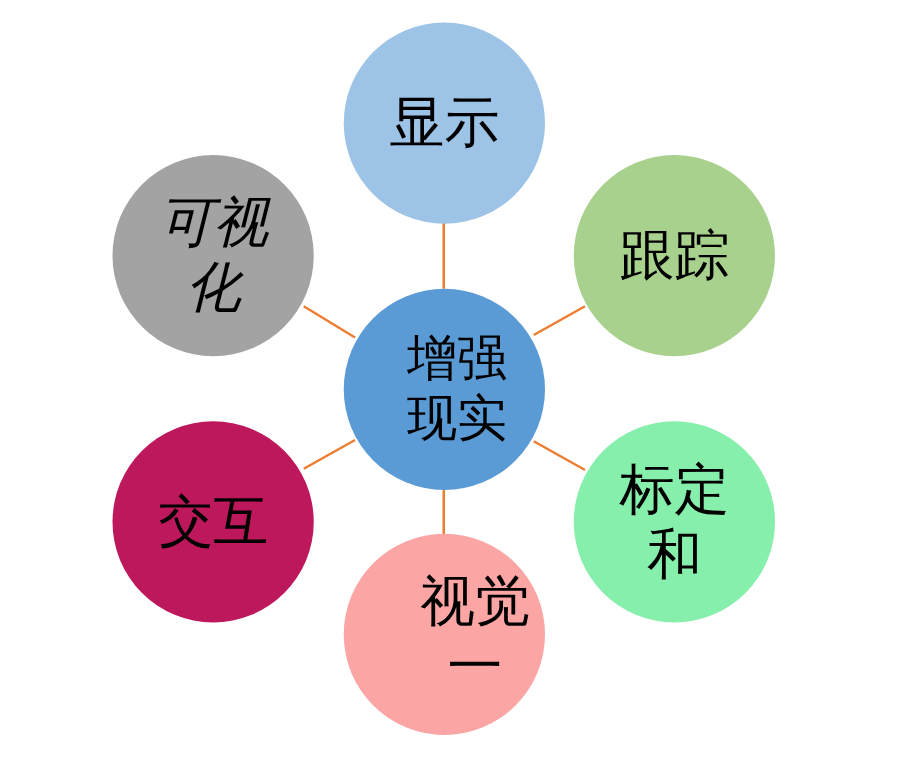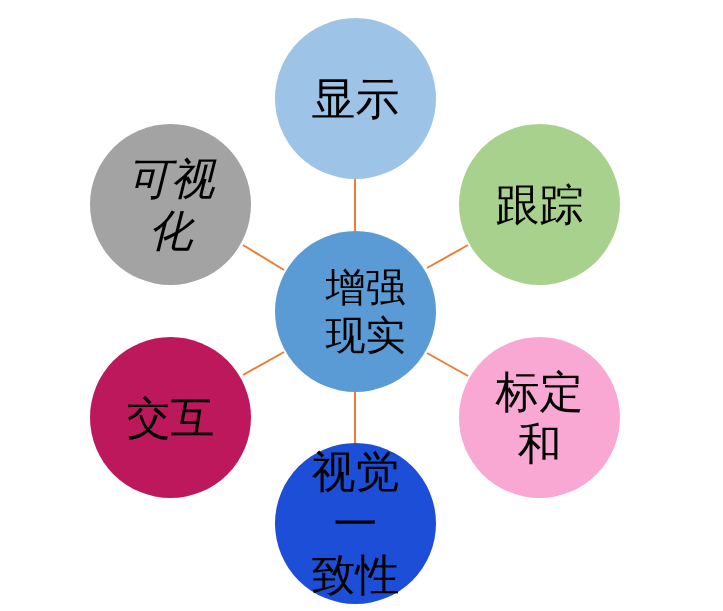--- a/index.html
+++ b/index.html
@@ -39,30 +39,29 @@
       <span>显示</span>
     </span>
 </div>
 
 <div class="node sat" style="left:459px; top:124px; background:#A9D18E;">
   <span class="wrap">
       <span>跟踪</span>
     </span>
 </div>
 
-<div class="node sat" style="left:459px; top:337px; background:#f9a8d4;">
+<div class="node sat" style="left:459px; top:337px; background:#86efac;">
   <span class="wrap">
     <span>标定和</span>
   </span>
 </div>
 
-<div class="node sat" style="left:275px; top:443px; background:#1d4ed8;">
+<div class="node sat" style="left:275px; top:427px; background:#fca5a5;justify-content:flex-end;">
   <span class="wrap">
     <span>视觉一</span>
-    <span>致性</span>
   </span>
 </div>
 
 <div class="node sat" style="left:90px; top:337px; background:#be185d;">
   <span class="wrap">
       <span>交互</span>
     </span>
 </div>
 
 <div class="node sat" style="left:90px; top:124px; background:#a3a3a3;font-style:italic;">

